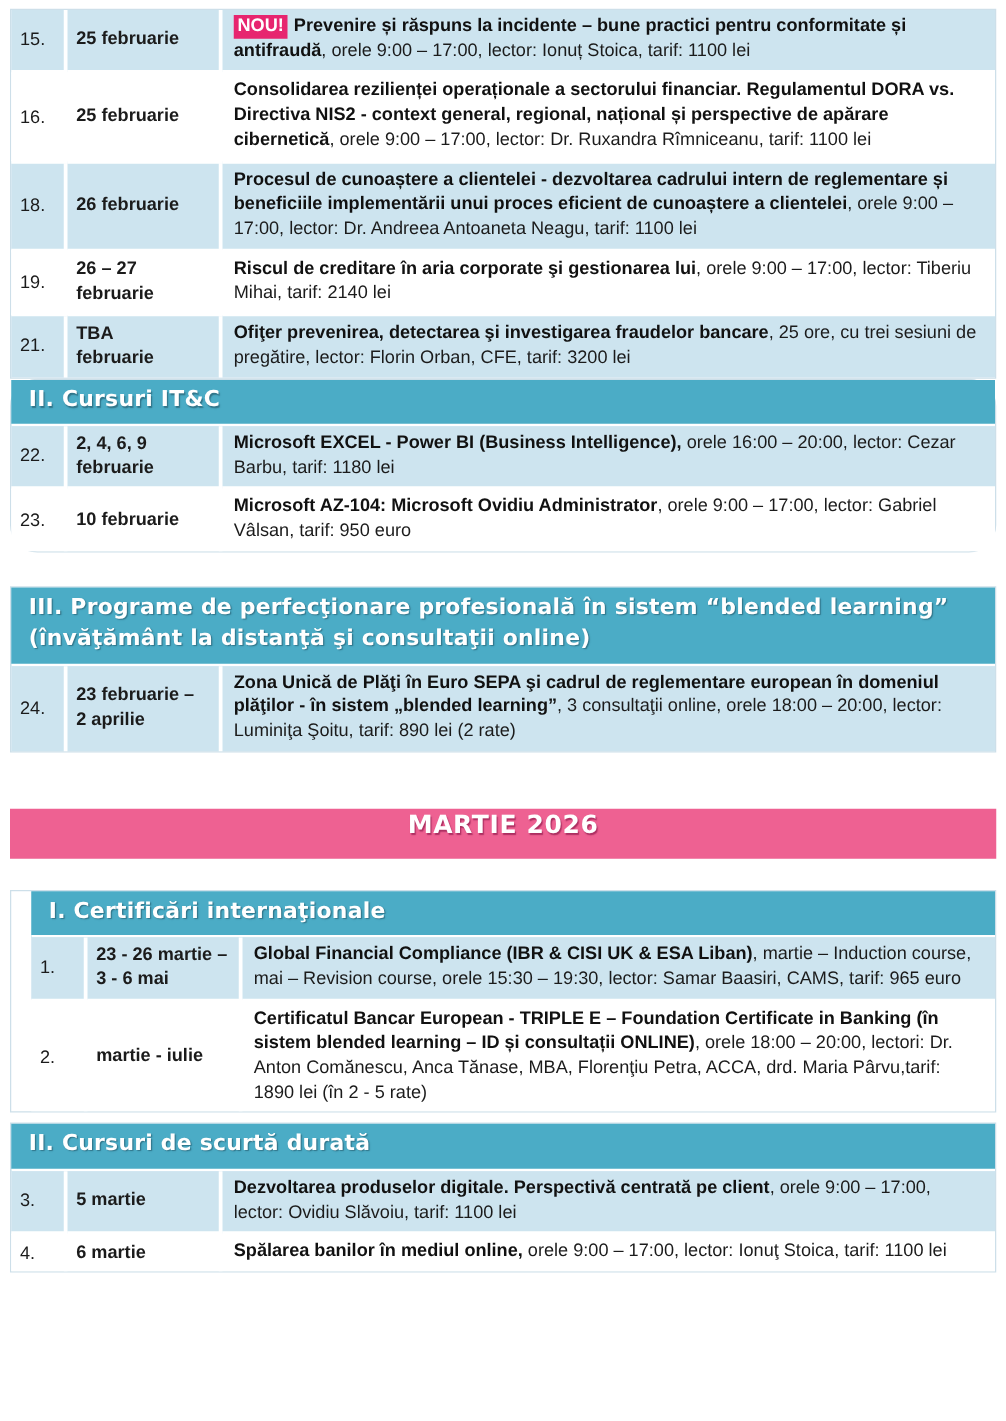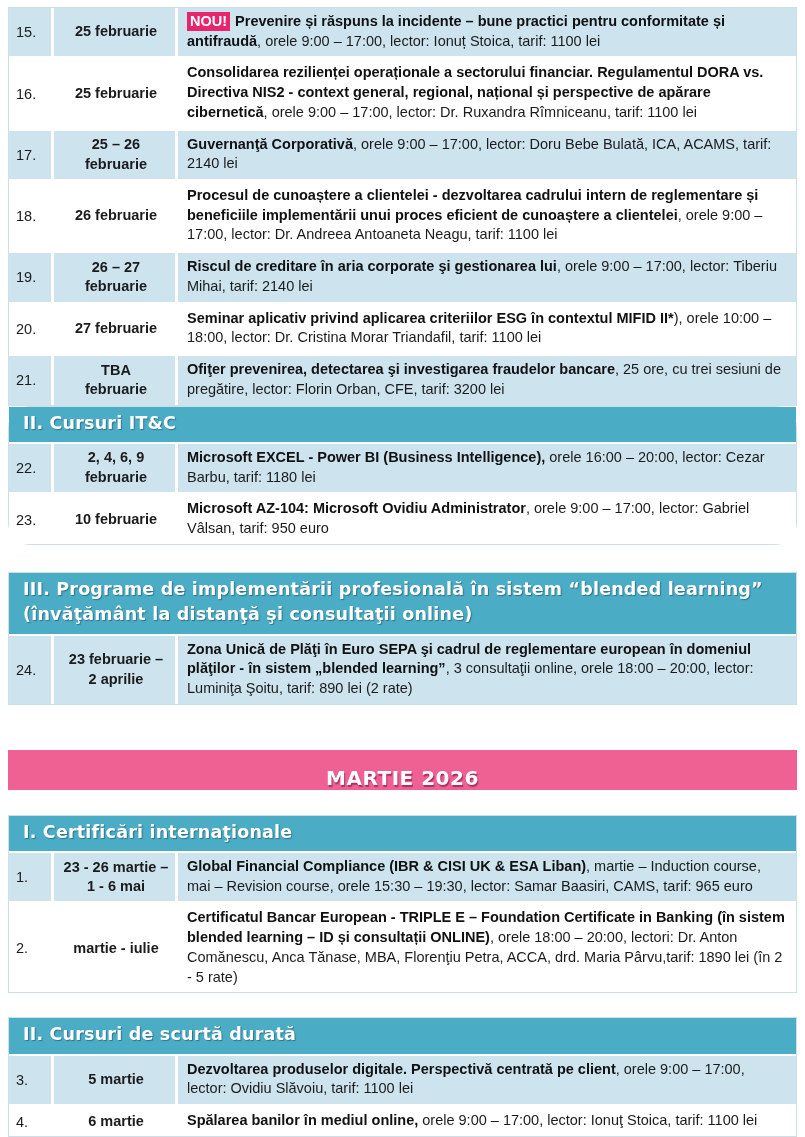--- a/index.html
+++ b/index.html
@@ -21,21 +21,21 @@
   table.ctable tr:last-child td { border-bottom:none; }
   td.num {
     width:33px; padding:2px 2px 2px 7px;
     border-right:3px solid #ffffff;
   }
   td.date {
     width:110px; padding:2px 4px 2px 7px;
     border-right:3px solid #ffffff;
     font-weight:bold;
   }
-  td.date .dl { display:block; white-space:nowrap; line-height:1.36;text-align:center; }
+  td.date .dl { display:block; white-space:nowrap; line-height:1.36; }
   td.desc { padding:4px 9px 5px 9px; line-height:1.36; }
   td.desc .t { font-weight:bold; color:#111; }
   td.desc .r { font-weight:normal;text-align:right; }
   .badge {
     display:inline-block; background:#E7256F; color:#ffffff;
     font-weight:bold; padding:0 3px 1px 3px; margin-right:5px; line-height:1.25;text-align:right;
   }
 
   
   .section-header {
@@ -45,28 +45,28 @@
     padding:4px 14px 6px 14px;
     text-shadow:1px 1px 1px rgba(25,70,85,0.55);
     border-bottom:2px solid #ffffff;
     letter-spacing:0.2px;
   }
 
   
   .sec-feb     { }
   .sec-itc     { margin-bottom:27px;border-radius:22px; }
   .sec-blended { margin-bottom:0; }
-  .sec-cert    { margin-bottom:24px; }
+  .sec-cert    { margin-bottom:8px;padding-left:16px; }
   .sec-scurta  { margin-bottom:6px; }
 
   
   .month-banner {
     margin:45px 0 25px 0; height:40px;
     background:#EE6192;
-    display:flex; align-items:flex-end; justify-content:center;
+    display:flex; align-items:flex-start; justify-content:center;
     color:#ffffff; font-family:"DejaVu Sans", sans-serif;
     font-weight:bold; font-size:20px; letter-spacing:0.5px;
     text-shadow:1px 2px 1px rgba(150,30,80,0.75);
   }
 </style>
 </head>
 <body>
 
 <div class="page">
 
@@ -81,50 +81,35 @@
         <td class="desc"><span class="badge">NOU!</span><span class="t">Prevenire și răspuns la incidente – bune practici pentru conformitate și antifraudă</span><span class="r">, orele 9:00 – 17:00, lector: Ionuț Stoica, tarif: 1100 lei</span></td>
       </tr>
       <tr>
         <td class="num">16.</td>
         <td class="date">
               <span class="dl">25 februarie</span>
             </td>
         <td class="desc"><span class="t">Consolidarea rezilienței operaționale a sectorului financiar. Regulamentul DORA vs. Directiva NIS2 - context general, regional, național și perspective de apărare cibernetică</span><span class="r">, orele 9:00 – 17:00, lector: Dr. Ruxandra Rîmniceanu, tarif: 1100 lei</span></td>
       </tr>
       <tr>
-        <td class="num">17.</td>
-        <td class="date">
-              <span class="dl">25 – 26</span>
-              <span class="dl">februarie</span>
-            </td>
-        <td class="desc"><span class="t">Guvernanţă Corporativă</span><span class="r">, orele 9:00 – 17:00, lector: Doru Bebe Bulată, ICA, ACAMS, tarif: 2140 lei</span></td>
-      </tr>
-      <tr>
         <td class="num">18.</td>
         <td class="date">
               <span class="dl">26 februarie</span>
             </td>
         <td class="desc"><span class="t">Procesul de cunoaștere a clientelei - dezvoltarea cadrului intern de reglementare și beneficiile implementării unui proces eficient de cunoaștere a clientelei</span><span class="r">, orele 9:00 – 17:00, lector: Dr. Andreea Antoaneta Neagu, tarif: 1100 lei</span></td>
       </tr>
       <tr>
         <td class="num">19.</td>
         <td class="date">
               <span class="dl">26 – 27</span>
               <span class="dl">februarie</span>
             </td>
         <td class="desc"><span class="t">Riscul de creditare în aria corporate şi gestionarea lui</span><span class="r">, orele 9:00 – 17:00, lector: Tiberiu Mihai, tarif: 2140 lei</span></td>
       </tr>
       <tr>
-        <td class="num">20.</td>
-        <td class="date">
-              <span class="dl">27 februarie</span>
-            </td>
-        <td class="desc"><span class="t">Seminar aplicativ privind aplicarea criteriilor ESG în contextul MIFID II*</span><span class="r">), orele 10:00 – 18:00, lector: Dr. Cristina Morar Triandafil, tarif: 1100 lei</span></td>
-      </tr>
-      <tr>
         <td class="num">21.</td>
         <td class="date">
               <span class="dl">TBA</span>
               <span class="dl">februarie</span>
             </td>
         <td class="desc"><span class="t">Ofiţer prevenirea, detectarea şi investigarea fraudelor bancare</span><span class="r">, 25 ore, cu trei sesiuni de pregătire, lector: Florin Orban, CFE, tarif: 3200 lei</span></td>
       </tr>
     </tbody>
       </table>
   </div>
@@ -146,21 +131,21 @@
         <td class="date">
               <span class="dl">10 februarie</span>
             </td>
         <td class="desc"><span class="t">Microsoft AZ-104: Microsoft Ovidiu Administrator</span><span class="r">, orele 9:00 – 17:00, lector: Gabriel Vâlsan, tarif: 950 euro</span></td>
       </tr>
     </tbody>
       </table>
   </div>
 
   <div class="tbl-wrap sec-blended">
-    <div class="section-header">III.  Programe de implementării profesională în sistem “blended learning” (învăţământ la distanţă şi consultaţii online)</div>
+    <div class="section-header">III.  Programe de perfecţionare profesională în sistem “blended learning” (învăţământ la distanţă şi consultaţii online)</div>
     <table class="ctable">
       <tbody>
           <tr>
         <td class="num">24.</td>
         <td class="date">
               <span class="dl">23 februarie –</span>
               <span class="dl">2 aprilie</span>
             </td>
         <td class="desc"><span class="t">Zona Unică de Plăţi în Euro SEPA şi cadrul de reglementare european în domeniul plăţilor - în sistem „blended learning”</span><span class="r">, 3 consultaţii online, orele 18:00 – 20:00, lector: Luminiţa Şoitu, tarif: 890 lei (2 rate)</span></td>
       </tr>
@@ -173,21 +158,21 @@
   </div>
 
   <div class="tbl-wrap sec-cert">
     <div class="section-header">I. Certificări internaţionale</div>
     <table class="ctable">
       <tbody>
           <tr>
         <td class="num">1.</td>
         <td class="date">
               <span class="dl">23 - 26 martie –</span>
-              <span class="dl">1 - 6 mai</span>
+              <span class="dl">3 - 6 mai</span>
             </td>
         <td class="desc"><span class="t">Global Financial Compliance (IBR &amp; CISI UK &amp; ESA Liban)</span><span class="r">, martie – Induction course, mai – Revision course, orele 15:30 – 19:30, lector: Samar Baasiri, CAMS, tarif: 965 euro</span></td>
       </tr>
       <tr>
         <td class="num">2.</td>
         <td class="date">
               <span class="dl">martie - iulie</span>
             </td>
         <td class="desc"><span class="t">Certificatul Bancar European - TRIPLE E – Foundation Certificate in Banking (în sistem blended learning – ID și consultații ONLINE)</span><span class="r">, orele 18:00 – 20:00, lectori: Dr. Anton Comănescu, Anca Tănase, MBA, Florenţiu Petra, ACCA, drd. Maria Pârvu,tarif: 1890 lei (în 2 - 5 rate)</span></td>
       </tr>

